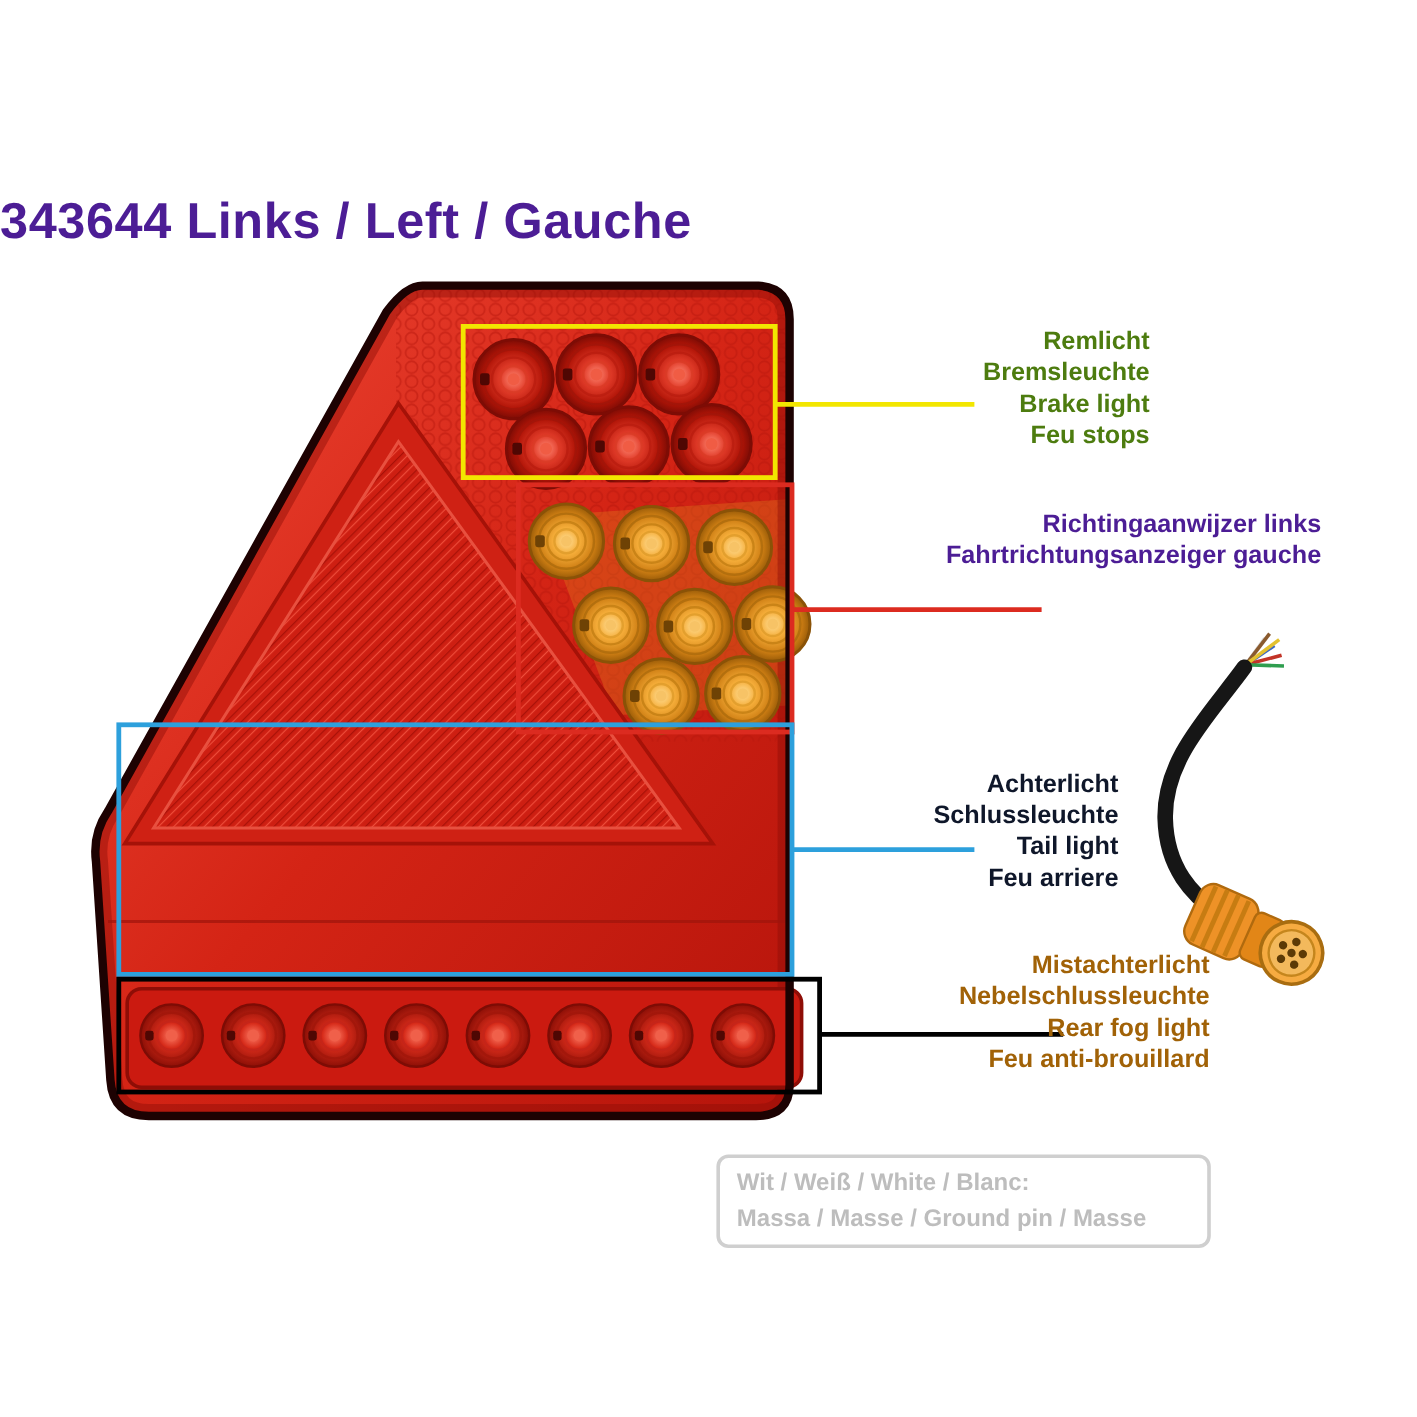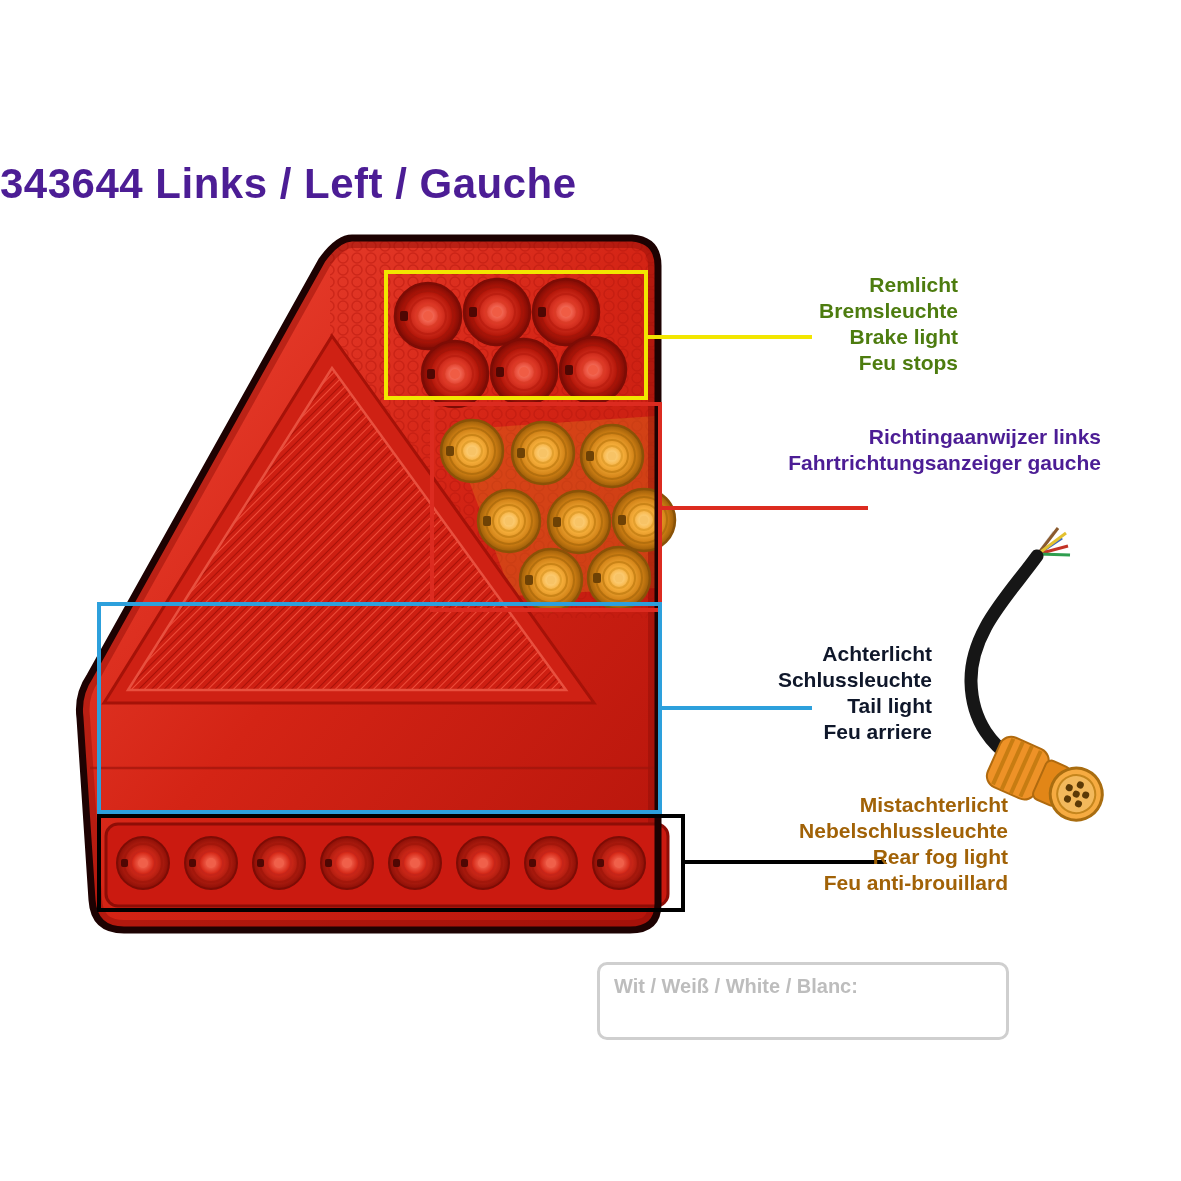--- a/index.html
+++ b/index.html
@@ -186,13 +186,14 @@
 
 <div class="label-block" style="right: 173px; top: 792px; color: #a16207;">
   <div>Mistachterlicht</div>
   <div>Nebelschlussleuchte</div>
   <div>Rear fog light</div>
   <div>Feu anti-brouillard</div>
 </div>
 
 <div class="ground-box" style="color: rgb(189, 189, 189);">
   <div>Wit / Weiß / White / Blanc:</div>
+  <div>Massa / Masse / Ground pin / Masse</div>
 </div>
 
 </body></html>

